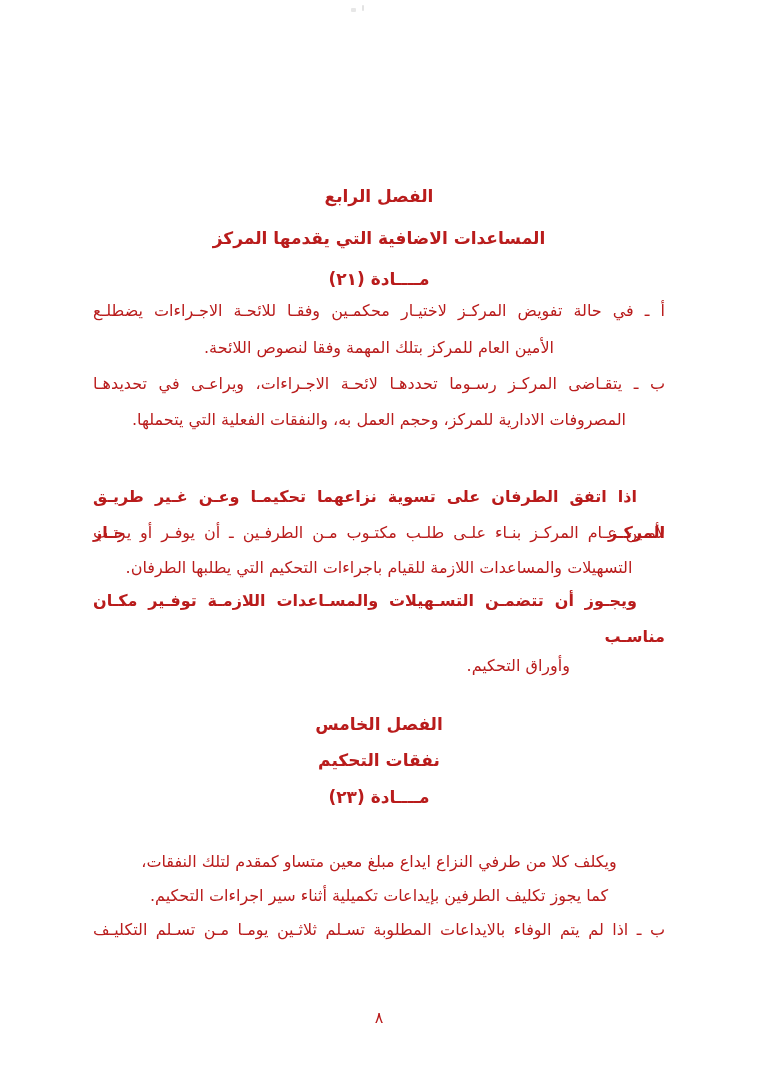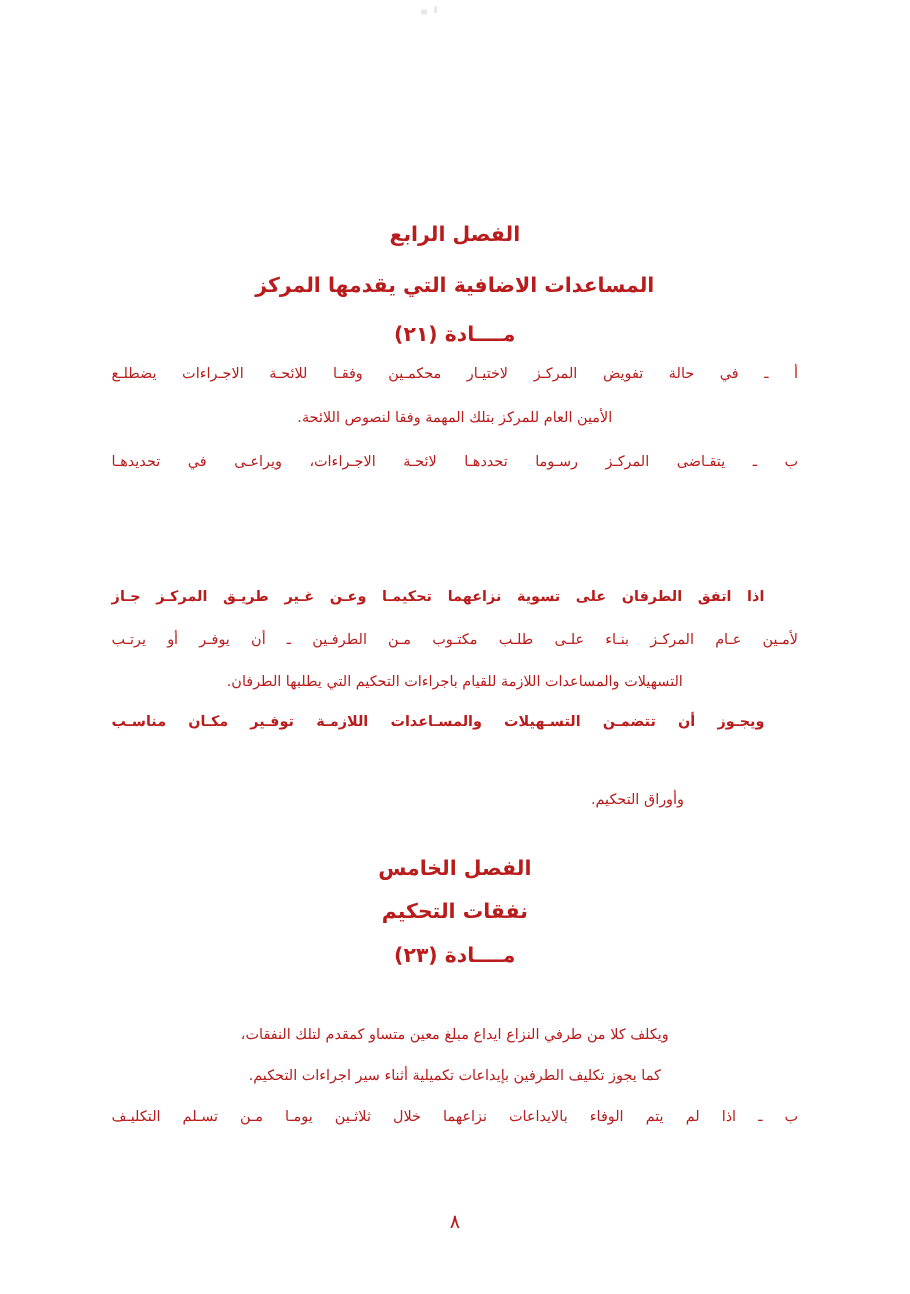--- a/index.html
+++ b/index.html
@@ -17,21 +17,21 @@
     font-family: "DejaVu Sans", sans-serif;
     color: #b91c1c;
   }
   
   .ln {
     position: absolute;
     left: 93px;
     right: 93px;
     height: 36px;
     line-height: 36px;
-    font-size: 12px;
+    font-size: 16px;
     direction: rtl;
     unicode-bidi: embed;
     white-space: normal;
     text-align: right;
   }
   
   .full {
     text-align: justify;
     text-align-last: justify;
   }
@@ -89,30 +89,31 @@
   <div class="speck speck-1"></div>
   <div class="speck speck-2"></div>
 
   <div class="hd" style="top:176px">الفصل الرابع</div>
   <div class="hd" style="top:218px">المساعدات الاضافية التي يقدمها المركز</div>
   <div class="hd" style="top:259px">مــــادة (٢١)</div>
 
   <div class="ln full" style="top:293px">أ ـ في حالة تفويض المركـز لاختيـار محكمـين وفقـا للائحـة الاجـراءات يضطلـع</div>
   <div class="ln ctr" style="top:330px">الأمين العام للمركز بتلك المهمة وفقا لنصوص اللائحة.</div>
   <div class="ln full" style="top:366px">ب ـ يتقـاضى المركـز رسـوما تحددهـا لائحـة الاجـراءات، ويراعـى في تحديدهـا</div>
+  <div class="ln ctr" style="top:402px">المصروفات الادارية للمركز، وحجم العمل به، والنفقات الفعلية التي يتحملها.</div>
 
   <div class="ln full ind" style="top:479px">اذا اتفق الطرفان على تسوية نزاعهما تحكيمـا وعـن غـير طريـق المركـز جـاز</div>
   <div class="ln full" style="top:515px">لأمـين عـام المركـز بنـاء علـى طلـب مكتـوب مـن الطرفـين ـ أن يوفـر أو يرتـب</div>
   <div class="ln ctr" style="top:550px">التسهيلات والمساعدات اللازمة للقيام باجراءات التحكيم التي يطلبها الطرفان.</div>
   <div class="ln full ind" style="top:583px">ويجـوز أن تتضمـن التسـهيلات والمسـاعدات اللازمـة توفـير مكـان مناسـب</div>
   <div class="ln rind" style="top:648px">وأوراق التحكيم.</div>
 
   <div class="hd" style="top:704px">الفصل الخامس</div>
   <div class="hd" style="top:740px">نفقات التحكيم</div>
   <div class="hd" style="top:777px">مــــادة (٢٣)</div>
 
   <div class="ln ctr" style="top:844px">ويكلف كلا من طرفي النزاع ايداع مبلغ معين متساو كمقدم لتلك النفقات،</div>
   <div class="ln ctr" style="top:878px">كما يجوز تكليف الطرفين بإيداعات تكميلية أثناء سير اجراءات التحكيم.</div>
-  <div class="ln full" style="top:912px">ب ـ اذا لم يتم الوفاء بالايداعات نزاعهما خلال ثلاثـين يومـا مـن تسـلم التكليـف</div>
+  <div class="ln full" style="top:912px">ب ـ اذا لم يتم الوفاء بالايداعات المطلوبة تسـلم ثلاثـين يومـا مـن تسـلم التكليـف</div>
 
   <div class="pagenum" style="top:1000px">٨</div>
 
 </div>
 
 </body></html>

